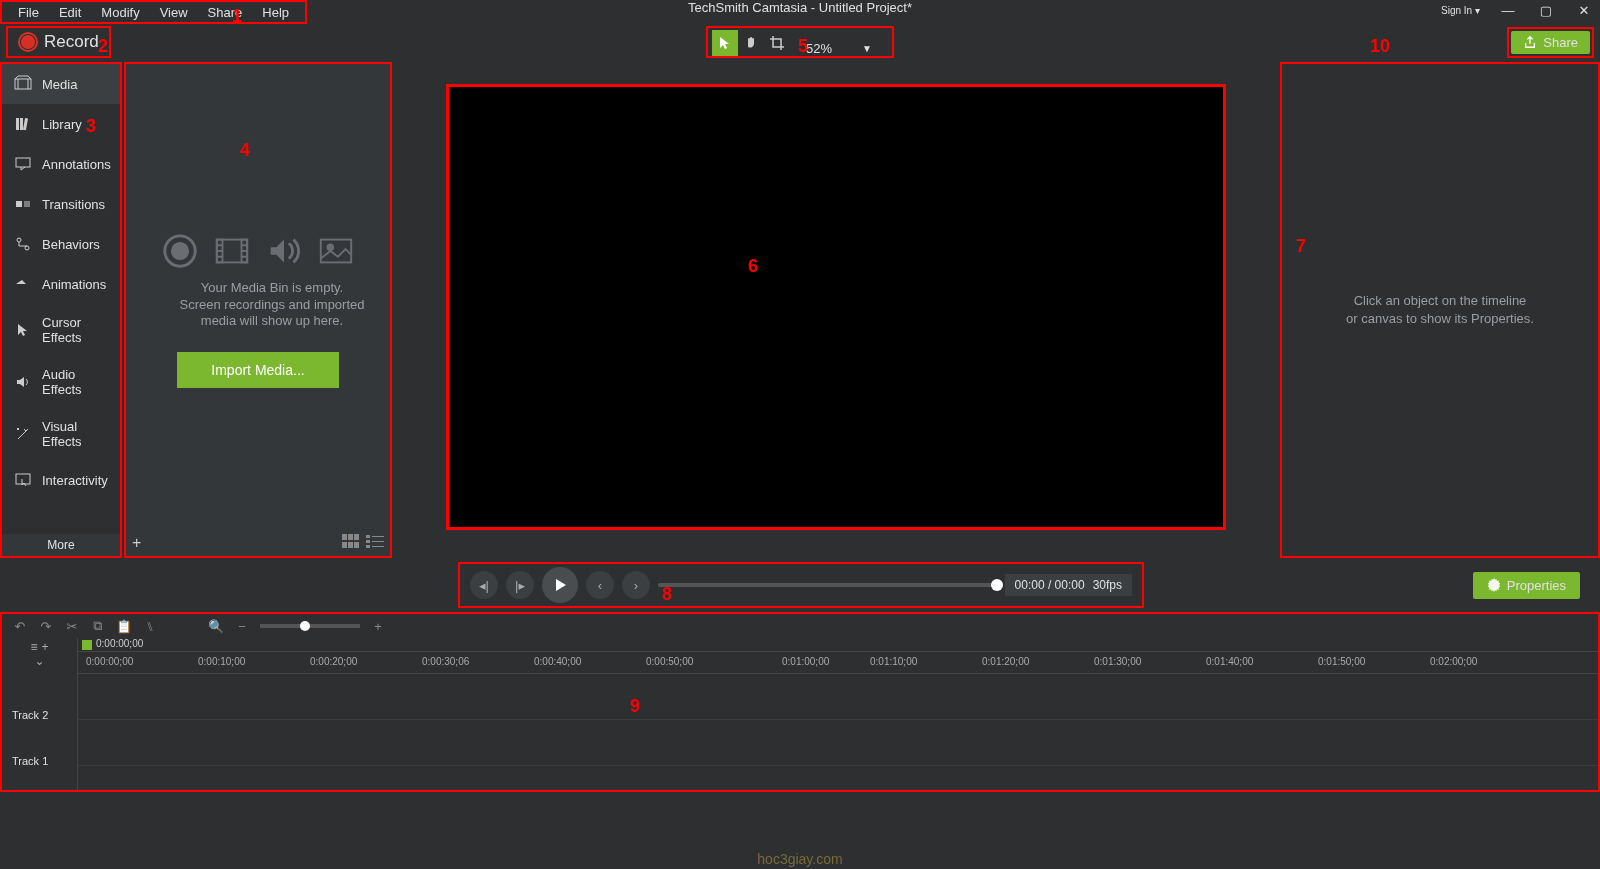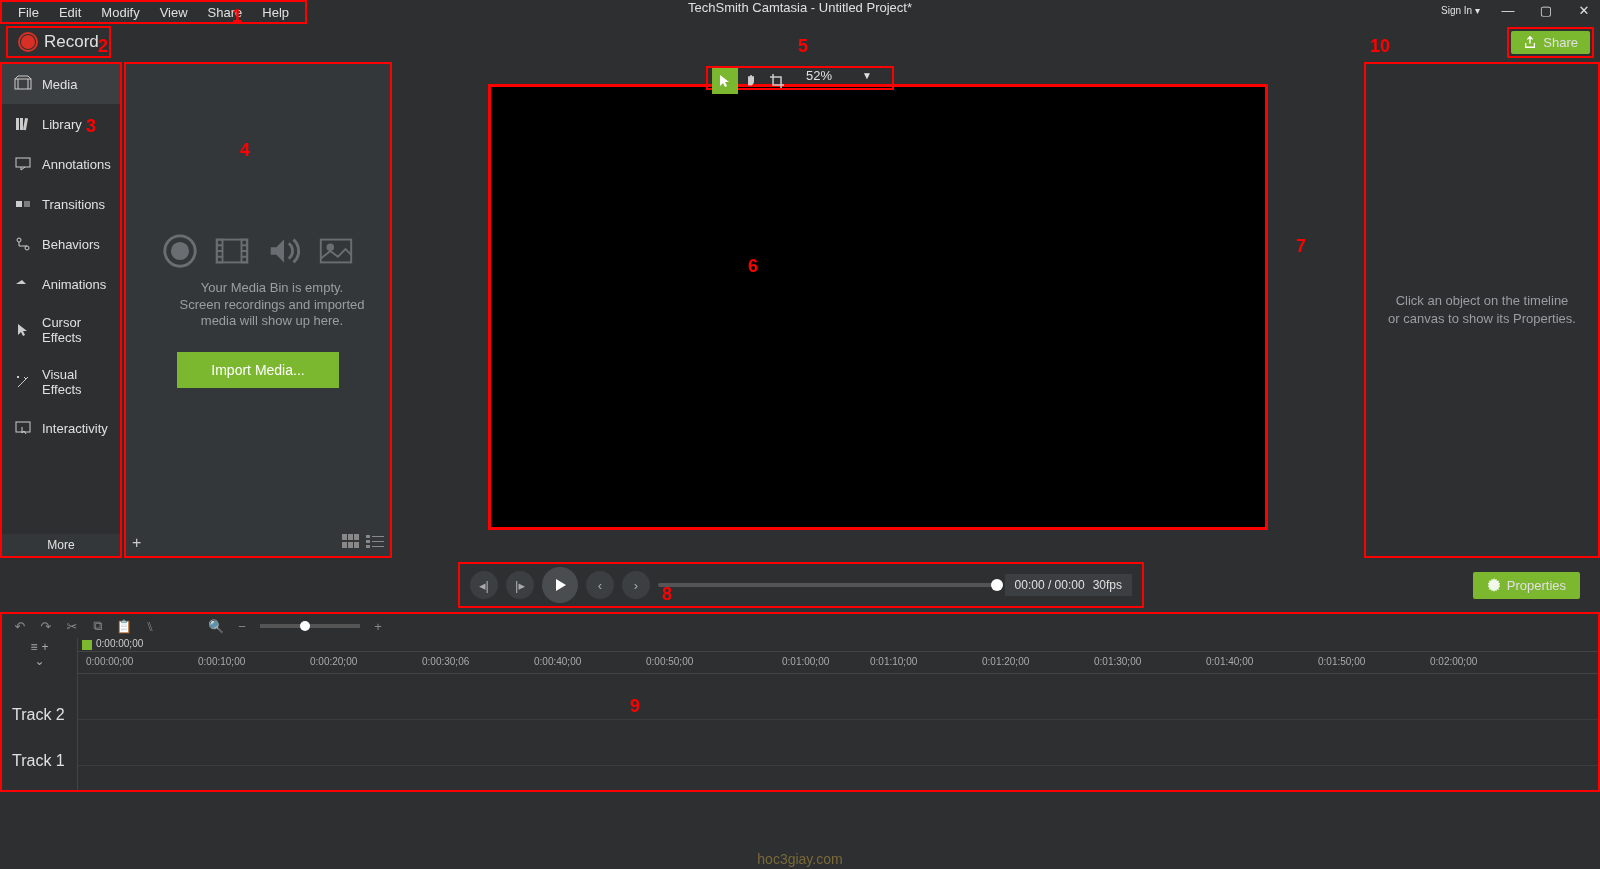--- a/index.html
+++ b/index.html
@@ -14,21 +14,21 @@
 .sign-in { font-size: 10px; cursor: pointer; }
 .win-ctrl { width: 20px; height: 20px; display: flex; align-items: center; justify-content: center; cursor: pointer; }
 
 
 .second-row { height: 36px; display: flex; align-items: center; position: relative; }
 .record-btn { border: 2px solid red; display: flex; align-items: center; gap: 6px; padding: 4px 10px; margin-left: 6px; cursor: pointer; }
 .record-dot { width: 14px; height: 14px; border-radius: 50%; background: #d93025; }
 .record-dot-out { width: 20px; height: 20px; border-radius:50%; border:2px solid #d93025; display:flex;align-items:center;justify-content:center;}
 .record-text { font-size: 17px; }
 
-.canvas-tools { position: absolute; left: 50%; transform: translateX(-50%); border: 2px solid red; display: flex; align-items: flex-start; height: 24px; padding: 0 4px; top:2px;margin-top:40px;}
+.canvas-tools { position: absolute; left: 50%; transform: translateX(-50%); border: 2px solid red; display: flex; align-items: flex-end; height: 32px; padding: 0 4px; top:2px;}
 .tool-btn { width: 26px; height: 26px; display: flex; align-items: center; justify-content: center; cursor: pointer; }
 .tool-active { background: #7cb82f; }
 .zoom-box { padding: 0 16px; font-size: 13px; display:flex; align-items:center; gap:30px; }
 .zoom-box .chev { font-size:10px; }
 
 .share-btn-wrap { position: absolute; right: 6px; border: 2px solid red; padding:2px;}
 .share-btn { background: #7cb82f; padding: 4px 12px; display: flex; align-items: center; gap: 6px; cursor: pointer; border-radius:2px;}
 .share-btn svg { width:14px;height:14px;}
 
 
@@ -53,21 +53,21 @@
 .bin-bottom { position:absolute; bottom:0; left:0; right:0; display:flex; justify-content:space-between; padding:4px 6px;}
 .bin-bottom .add { cursor:pointer;font-size:16px;color:#ccc;}
 .bin-view-btns { display:flex; gap:6px; }
 .bin-view-btns div { width:18px;height:14px;cursor:pointer;}
 
 
 .canvas-area { flex: 1; display: flex; flex-direction: column; align-items: center; padding: 24px 10px 0 10px; }
 .canvas-frame { width: 780px; height: 446px; border: 3px solid red; background: #000; }
 
 
-.properties-panel { width: 236px; border: 2px solid red; margin-top:2px; background: #2d2f31; display: flex; flex-direction: column; align-items: center; justify-content: center; padding: 0 20px;}
+.properties-panel { width: 320px; border: 2px solid red; margin-top:2px; background: #2d2f31; display: flex; flex-direction: column; align-items: center; justify-content: center; padding: 0 20px;}
 .prop-text { text-align: center; font-size: 13px; color: #9a9ea2; line-height:1.4;}
 
 
 .anno { position: absolute; color: red; font-weight: bold; font-size: 18px; pointer-events:none; z-index:999;}
 
 
 .playback-row { height: 54px; position: relative; display:flex; align-items:center;}
 .playback-box { position: absolute; left: 458px; width: 686px; height: 46px; border: 2px solid red; display: flex; align-items: center; gap: 8px; padding: 0 10px; top:4px;}
 .play-ctrl { width: 28px; height: 28px; border-radius: 50%; background: #3c3f41; display: flex; align-items: center; justify-content: center; cursor: pointer; color:#aaa;}
 .play-ctrl.main { width: 36px; height: 36px; background: #4a4d50; color:#fff;}
@@ -80,21 +80,21 @@
 
 .timeline-area { height: 180px; border: 2px solid red; display: flex; flex-direction: column; }
 .timeline-toolbar { height: 24px; display: flex; align-items: center; gap: 10px; padding: 0 10px; }
 .tl-tool { width: 16px; height: 16px; cursor: pointer; display:flex;align-items:center;justify-content:center;color:#888;}
 .tl-slider { width: 100px; height: 4px; background: #555; position: relative; }
 .tl-slider-dot { width: 10px; height: 10px; border-radius: 50%; background: #fff; position: absolute; left: 40px; top: -3px; }
 .timeline-body { flex: 1; display: flex; }
 .track-headers { width: 76px; background: #2d2f31; border-right:1px solid #444; display:flex; flex-direction:column;}
 .track-ctrl-top { height:32px; display:flex; flex-direction:column; align-items:center; justify-content:center; gap:0; font-size:12px; color:#aaa; padding:2px;}
 .track-ctrl-top .row1 {display:flex;gap:4px;}
-.track-hdr { height:46px; display:flex; align-items:center; padding-left:10px; font-size:16px;}
+.track-hdr { height:46px; display:flex; align-items:center; padding-left:10px; font-size:11px;}
 .track-lanes { flex:1; position:relative;}
 .ruler-top { height:14px; border-bottom:1px solid #444; position:relative; font-size:10px; color:#ccc;}
 .ruler-top .playhead-time { position:absolute; left:8px; top:0;}
 .ruler { height:22px; position:relative; font-size:10px; color:#aaa; border-bottom:1px solid #444;}
 .ruler-tick { position:absolute; top:4px;}
 .tracks { }
 .track-lane { height:46px; border-bottom:1px solid #3a3c3e;}
 .playhead-marker { width:10px; height:10px; background:#7cb82f; position:absolute; left:4px; top:2px;}
 
 
@@ -219,20 +219,29 @@
           </span>
           <span>Animations</span>
         </div>
       <div class="tool-list-item">
           <span class="icon">
             <svg width="18" height="18" viewBox="0 0 18 18" fill="#ccc">
               <path d="M4 3 L4 14 L7 11 L9 15 L11 14 L9 10 L13 10 Z"></path>
             </svg>
           </span>
           <span>Cursor Effects</span>
+        </div>
+      <div class="tool-list-item">
+          <span class="icon">
+            <svg width="18" height="18" viewBox="0 0 18 18" fill="#ccc">
+              <path d="M3 7 H6 L10 4 V14 L6 11 H3 Z"></path>
+              <path d="M12 6 a4 4 0 0 1 0 6" stroke="#ccc" fill="none"></path>
+            </svg>
+          </span>
+          <span>Audio Effects</span>
         </div>
       <div class="tool-list-item">
           <span class="icon">
             <svg width="18" height="18" viewBox="0 0 18 18" fill="none" stroke="#ccc">
               <path d="M4 14 L14 4 M12 6 L10 4 M3 5 L5 3 M5 5 L3 3"></path>
             </svg>
           </span>
           <span>Visual Effects</span>
         </div>
       <div class="tool-list-item">

